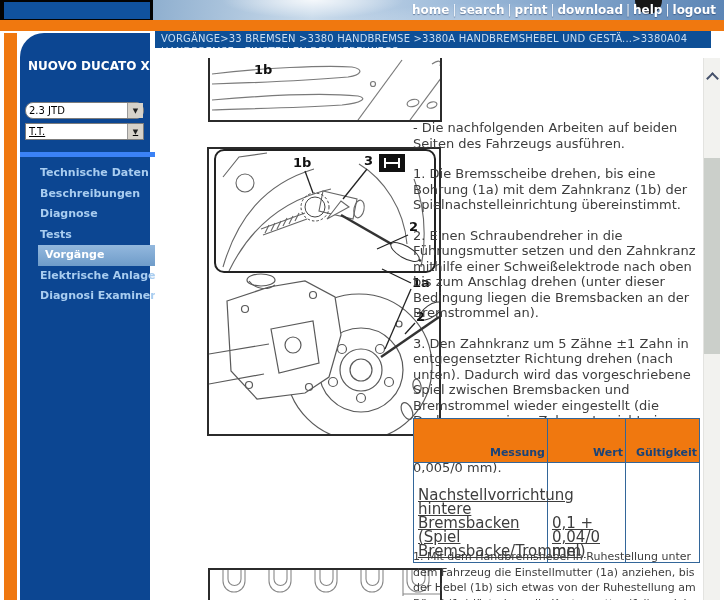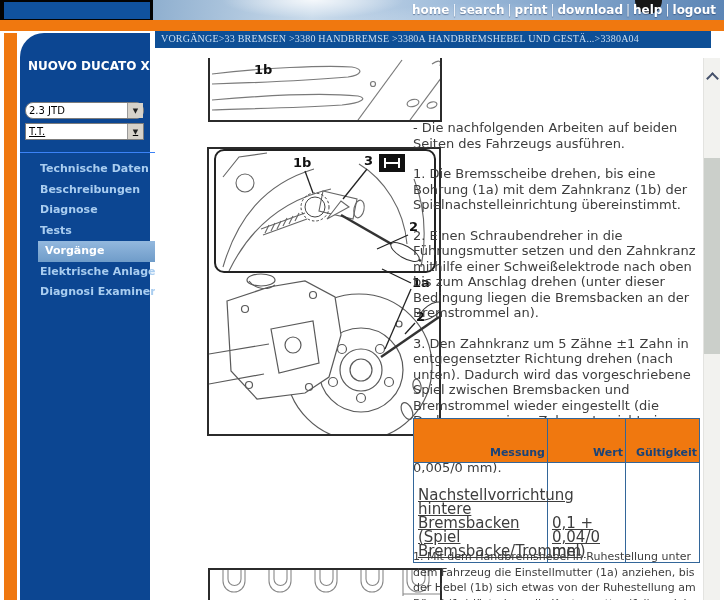--- a/index.html
+++ b/index.html
@@ -20,33 +20,33 @@
   .nav .item{cursor:pointer;padding:0 2px;}
   .nav .div{font-weight:normal;color:#eef3f9;padding:0 1px;}
 
   
   .orange-band{position:absolute;left:0;top:20px;width:724px;height:11px;background:var(--orange);}
   .orange-stripe{position:absolute;left:4px;top:33px;width:13px;height:567px;background:var(--orange);}
 
   
   .crumb{position:absolute;left:155px;top:31px;width:556px;height:17px;background:var(--crumb-blue);
          color:#c8ddf2;font-size:10px;line-height:13px;letter-spacing:.2px;
-         padding:1px 0 16px 6px;box-sizing:border-box;white-space:nowrap;overflow:hidden;font-family:Liberation Serif, serif;}
+         padding:1px 0 16px 6px;box-sizing:border-box;white-space:nowrap;overflow:hidden;}
 
   
   .sidebar{position:absolute;left:20px;top:33px;width:130px;height:567px;background:var(--navy);
            border-top-left-radius:24px;}
   .sb-title{padding:26px 0 0 8px;color:#fff;font-weight:bold;font-size:12px;white-space:nowrap;}
   .select{position:absolute;left:5px;width:119px;height:17px;background:#fff;border:1px solid #7c7c7c;
           box-sizing:border-box;display:flex;cursor:pointer;}
   .select .val{flex:1;font-size:10px;line-height:15px;padding-left:3px;color:#000;overflow:hidden;}
   .select .btn{width:15px;background:#d6d2ca;border-left:1px solid #9a9a9a;display:flex;
                align-items:center;justify-content:center;font-size:7px;color:#222;}
   .sel1{top:69px;border-radius:8px;}.sel2{top:90px;text-decoration:underline;}
-  .menu{position:absolute;left:0;top:119px;width:136px;border-top:1px solid #3b82f6;padding-top:6px;}
+  .menu{position:absolute;left:0;top:119px;width:136px;border-top:5px solid #3b82f6;padding-top:6px;}
   .mi{height:20.5px;line-height:20.5px;padding-left:20px;color:var(--menu-text);
       font-size:11px;font-weight:bold;cursor:pointer;white-space:nowrap;}
   .mi.active{margin-left:18px;padding-left:7px;color:#fff;
              background:linear-gradient(var(--active-from),var(--active-to));}
 
   
   .content{position:absolute;left:155px;top:58px;width:545px;height:542px;background:#fff;overflow:hidden;}
   .fig{position:absolute;box-sizing:border-box;background:#fff;margin-left:32px;}
   .fig svg{display:block;}
   .fig1{left:21px;top:0;width:234px;height:64px;

